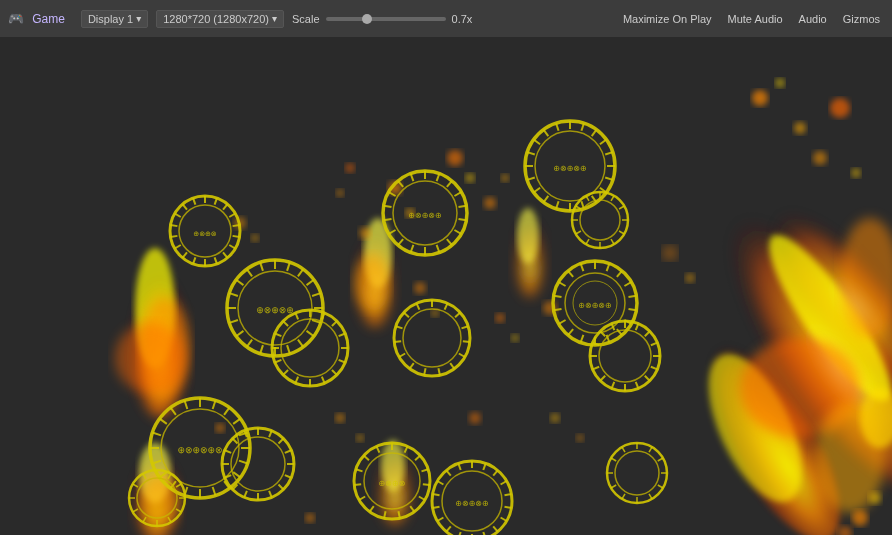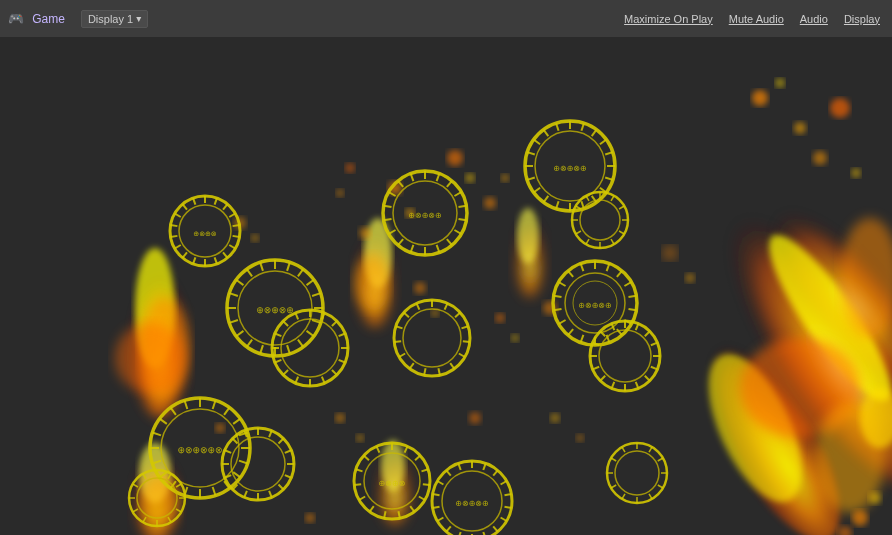--- a/index.html
+++ b/index.html
@@ -71,21 +71,20 @@
     .spacer { flex: 1; }
 
     .toolbar-btn {
       font-size: 11px;
       color: #ccc;
       cursor: pointer;
       padding: 2px 4px;
       border-radius: 2px;
       background: none;
       border: none;
-      text-decoration: underline;
     }
 
     
     #game-viewport {
       width: 892px;
       height: 497px;
       background: #2d2d2d;
       position: relative;
       overflow: hidden;
     }
@@ -102,28 +101,38 @@
 <body>
 
 <div id="top-bar">
   <span style="font-size:13px;">🎮</span>
   <span style="font-size:12px;color:#c4b5fd;">Game</span>
 
   <div style="display:flex;align-items:center;gap:3px;margin-left:8px;">
     <button class="dropdown-btn">Display 1</button>
   </div>
 
-
+  <div style="display:flex;align-items:center;gap:3px;">
+    <button class="dropdown-btn">1280*720 (1280x720)</button>
+  </div>
+
+  <div class="scale-section">
+    <span>Scale</span>
+    <div class="scale-slider">
+      <div class="scale-thumb"></div>
+    </div>
+    <span>0.7x</span>
+  </div>
 
   <div class="spacer"></div>
 
   <button class="toolbar-btn">Maximize On Play</button>
   <button class="toolbar-btn">Mute Audio</button>
   <button class="toolbar-btn">Audio</button>
-  <button class="toolbar-btn">Display</button>
+  <button class="toolbar-btn">Gizmos</button>
 </div>
 
 <div id="game-viewport">
   <svg id="main-svg" xmlns="http://www.w3.org/2000/svg">
     <defs>
       <radialGradient id="fireGrad1" cx="50%" cy="70%" r="50%">
         <stop offset="0%" stop-color="#ffff00" stop-opacity="1"></stop>
         <stop offset="40%" stop-color="#ff8800" stop-opacity="0.9"></stop>
         <stop offset="80%" stop-color="#cc3300" stop-opacity="0.5"></stop>
         <stop offset="100%" stop-color="#220000" stop-opacity="0"></stop>

